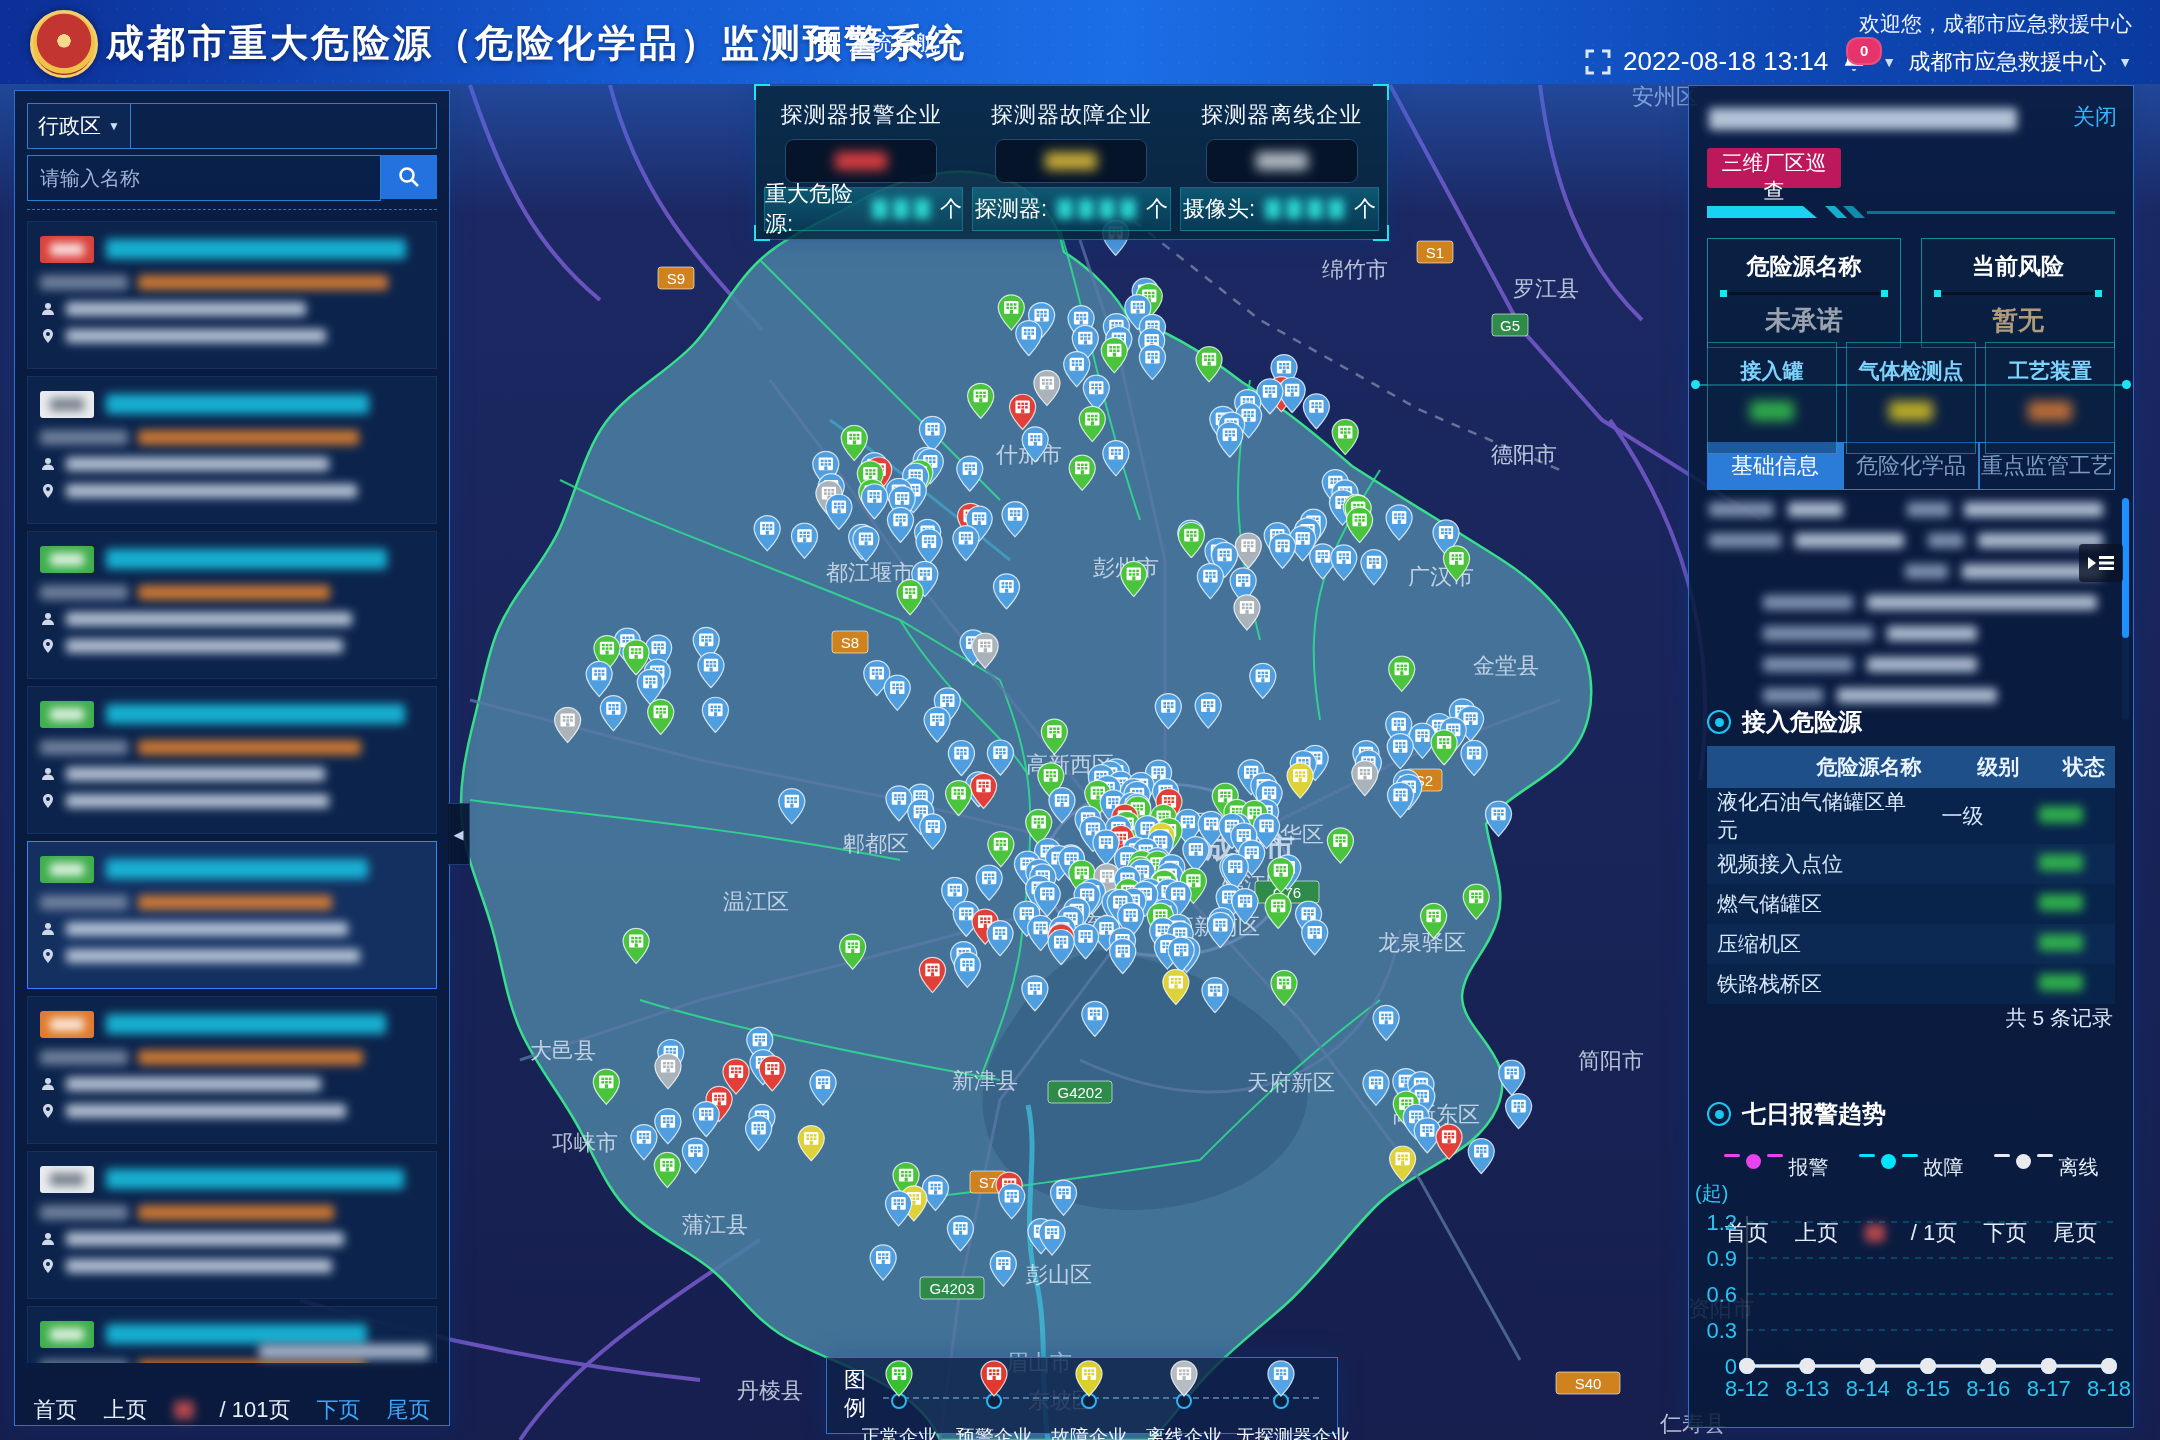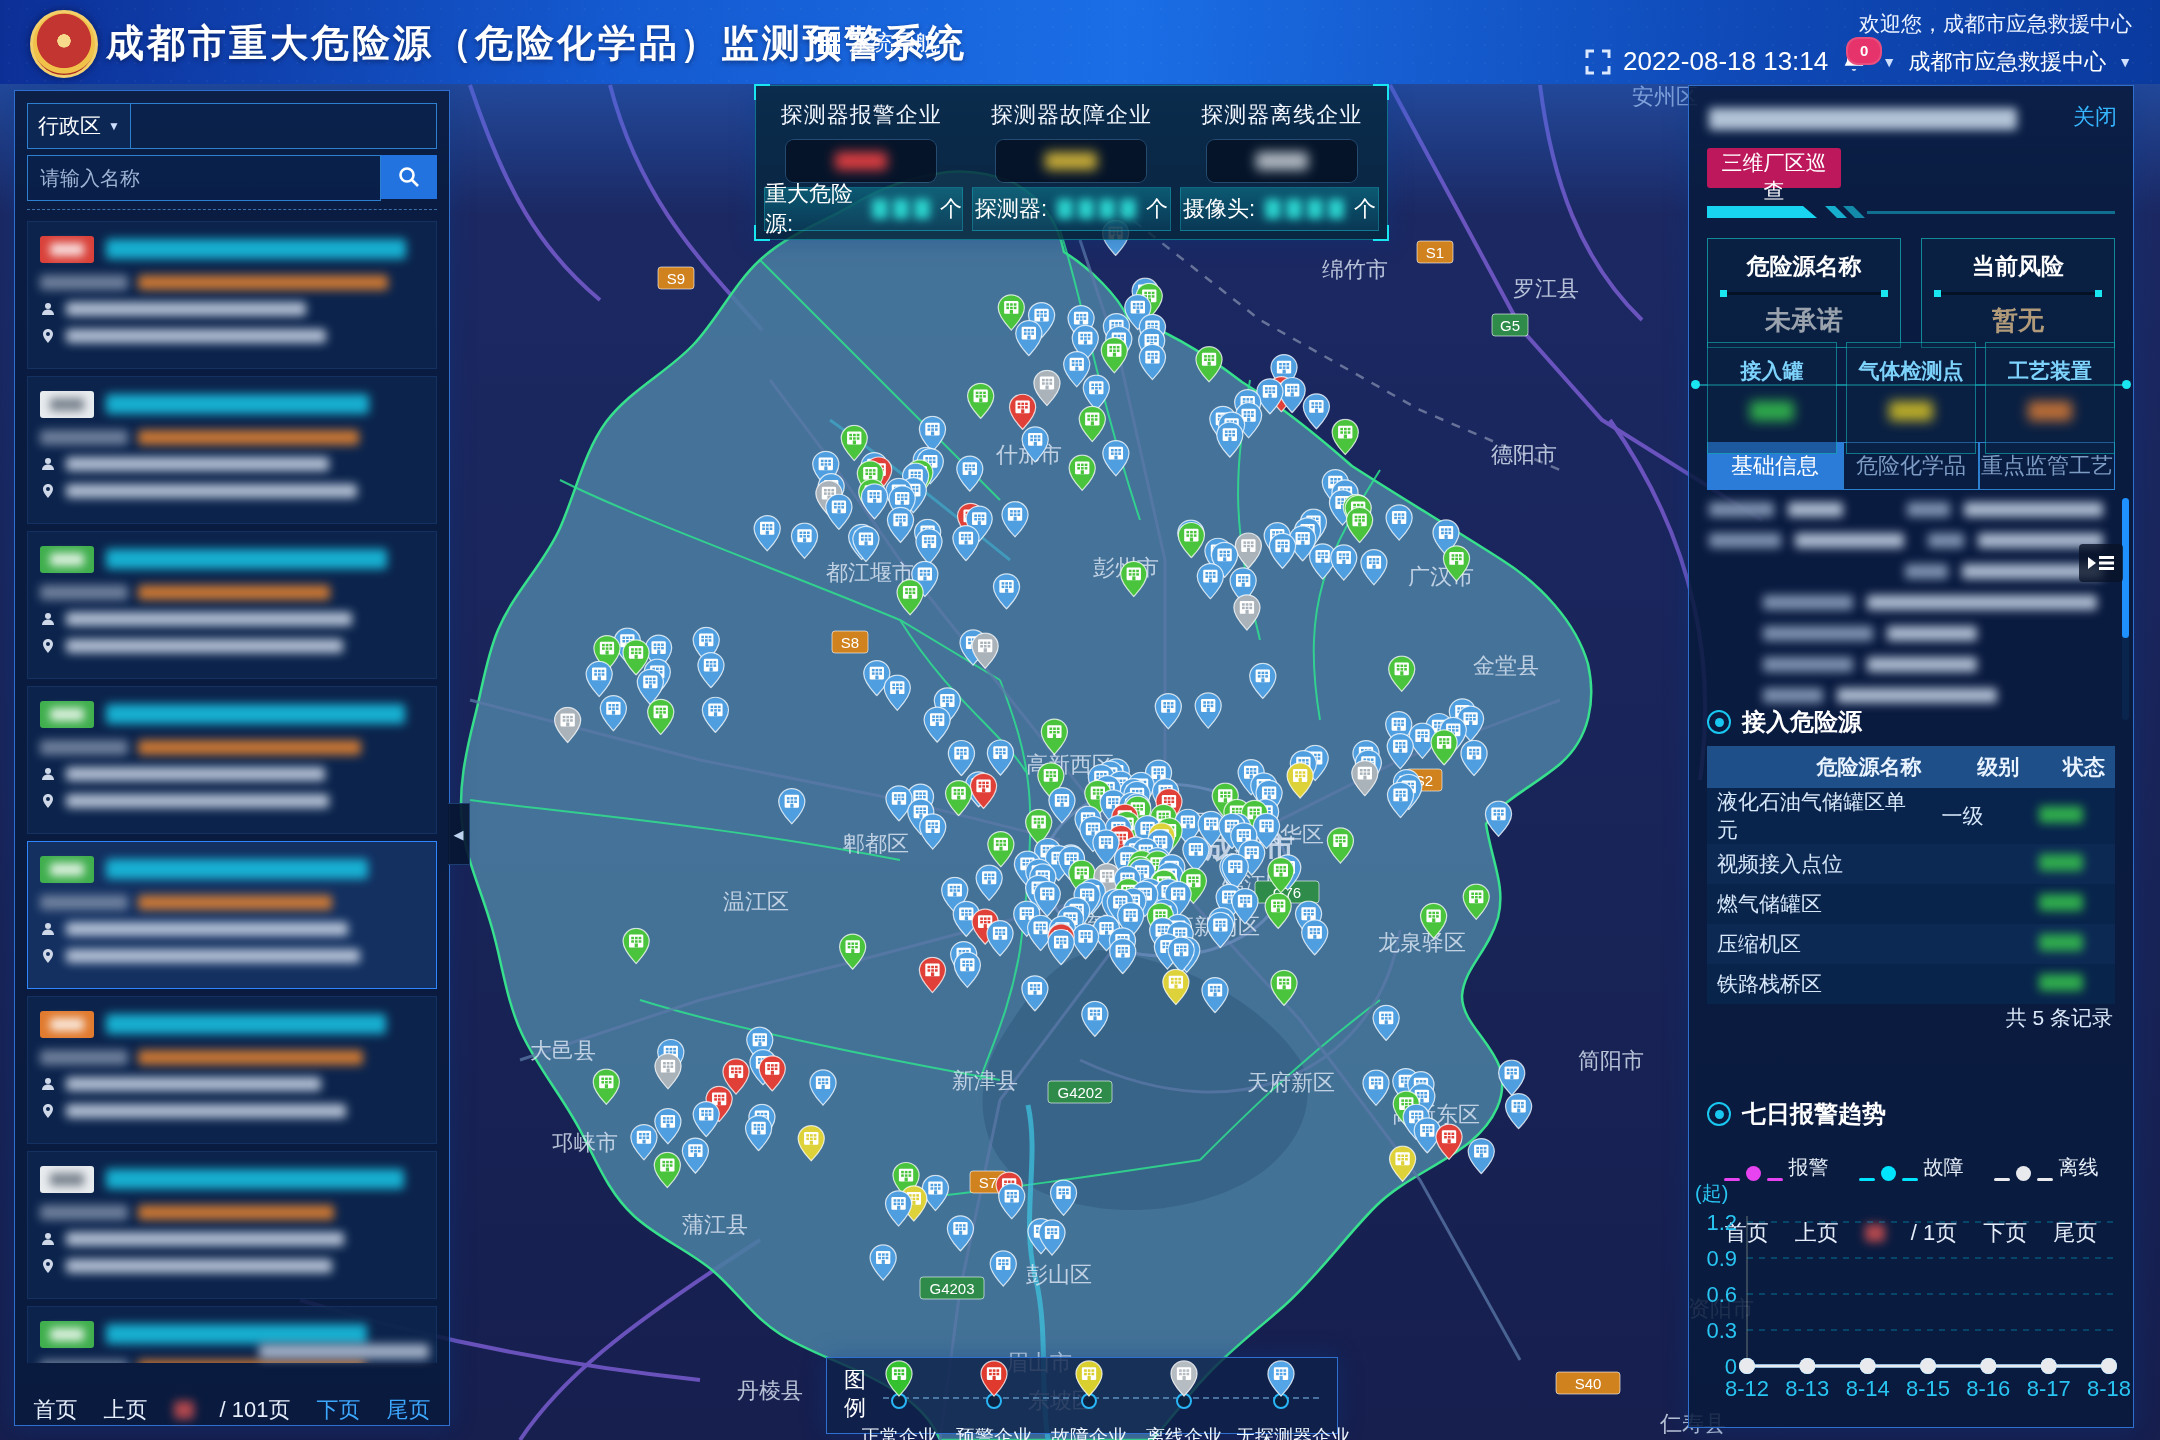--- a/index.html
+++ b/index.html
@@ -136,21 +136,21 @@
   #hazard-table{position:absolute;left:18px;right:18px;top:660px;border-collapse:collapse;width:408px;font-size:21px}
   #hazard-table th{height:42px;background:rgba(45,115,185,.6);color:#eaf4ff;font-weight:bold;text-align:right;padding:0 10px}
   #hazard-table td{height:40px;color:#d7e7fa;padding:0 10px}
   #hazard-table tr.r0 td{background:rgba(8,40,80,.72)}
   #hazard-table tr.r1 td{background:rgba(14,52,98,.6)}
   #hazard-table td.st{background:rgba(4,24,50,.55)}
   .st-blob{width:44px;height:17px;background:#35c24d}
   .rp-records{position:absolute;right:20px;top:918px;font-size:21px;color:#dce9fa}
   .rp-pager{position:absolute;left:0;right:0;top:952px}
   .rp-legend{position:absolute;left:0;right:0;top:1068px;display:flex;justify-content:center;gap:30px;align-items:center}
-  .tl-item{display:flex;align-items:flex-end;gap:6px;font-size:20px;color:#e6eef8}
+  .tl-item{display:flex;align-items:flex-start;gap:6px;font-size:20px;color:#e6eef8}
   .tl-item .ln{width:16px;height:3px;border-radius:2px}
   .tl-item .dt{width:15px;height:15px;border-radius:50%}
   #trend{position:absolute;left:0;top:1092px}
 
   
   #legend-bar{left:826px;top:1357px;width:510px;height:75px;background:rgba(14,34,74,.82);border:1px solid #2e6fd0;z-index:22}
   .lg-title{position:absolute;left:16px;top:8px;width:24px;font-size:22px;color:#fff;line-height:28px;text-align:center}
   .lg-dash{position:absolute;left:56px;right:18px;top:39px;border-top:2px dashed rgba(120,180,230,.55)}
   .lg-item{position:absolute;top:2px;width:90px;margin-left:-45px;text-align:center}
   .lg-item svg{display:block;margin:0 auto}

